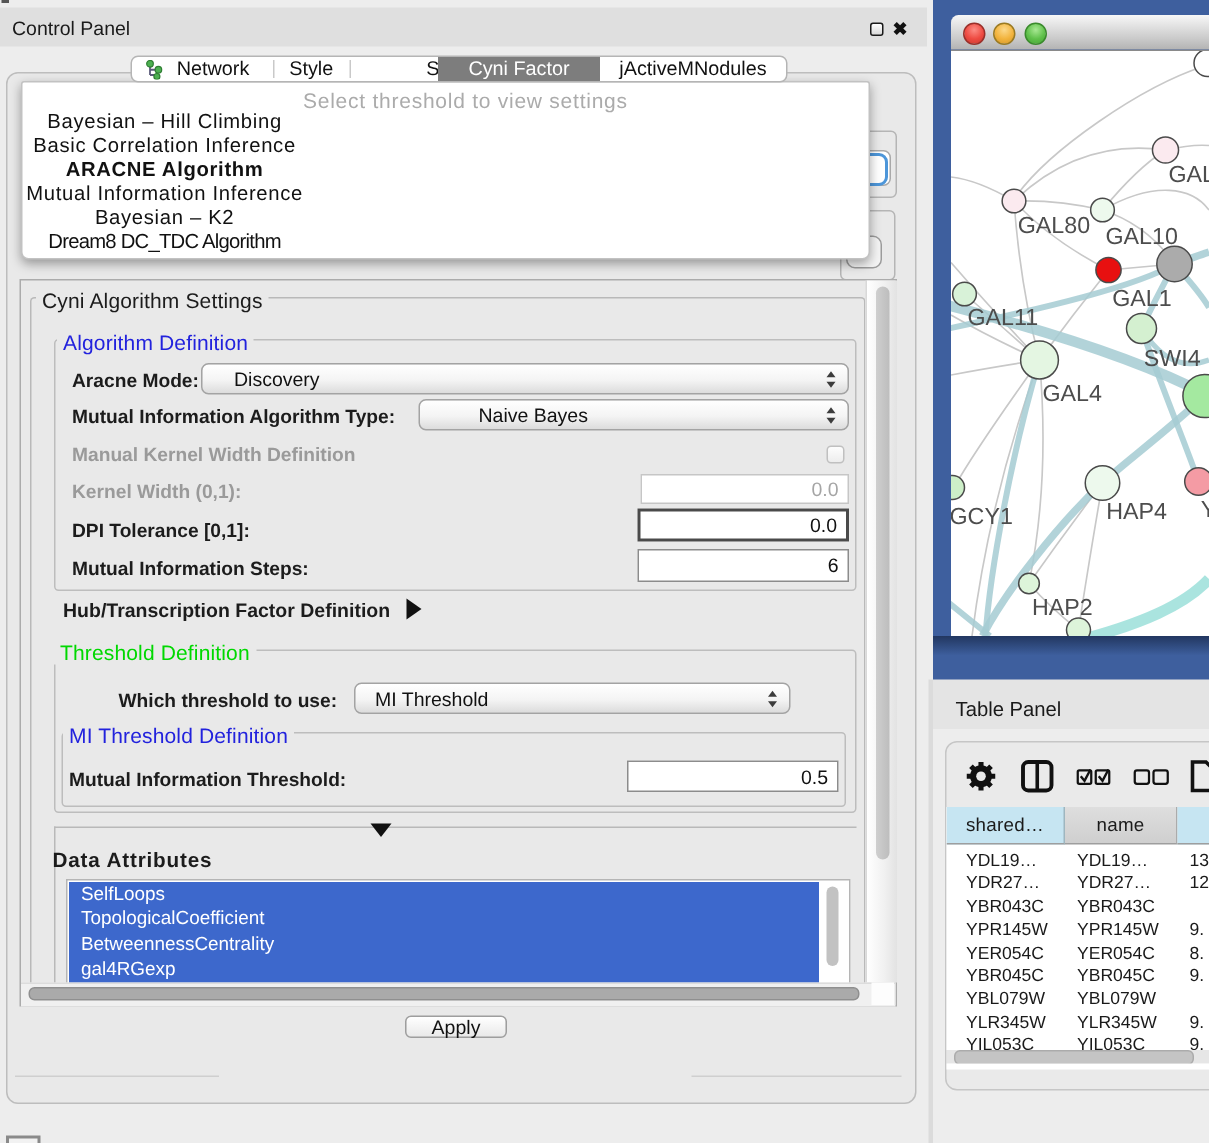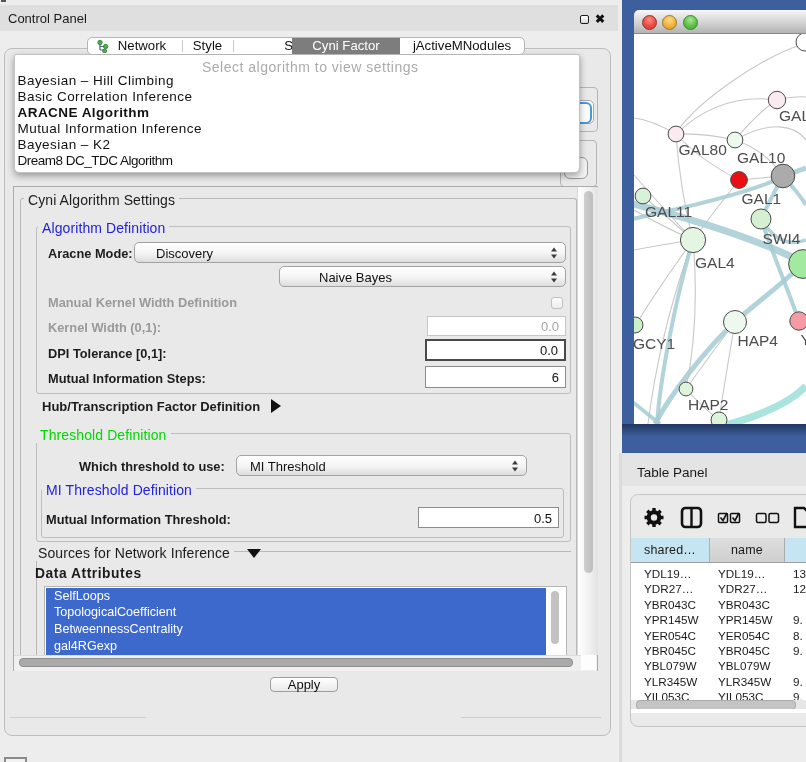--- a/index.html
+++ b/index.html
@@ -36,22 +36,22 @@
 
   <div class="abs" style="left:4px;top:48px;width:605px;height:686px;border:1px solid #bdbdbd;border-radius:8px;background:#E9E9E9;"></div>
 
   <div class="abs" style="left:560px;top:87px;width:36px;height:43px;border:1px solid #b5b5b5;border-radius:4px;background:#E9E9E9;"></div>
   <div class="abs" style="left:566px;top:100px;width:26px;height:22px;border:1px solid #a9a9a9;border-radius:5px;background:#fff;"></div>
   <div class="abs" style="left:568px;top:102px;width:20px;height:18px;border:2.5px solid #4d96d9;border-radius:6px;"></div>
   <div class="abs" style="left:560px;top:140px;width:35px;height:45px;border:1px solid #b5b5b5;border-radius:4px;background:#E9E9E9;"></div>
   <div class="abs" style="left:564px;top:157px;width:22px;height:20px;border:1.5px solid #9c9c9c;border-radius:6px;background:#f4f4f4;"></div>
 
   <div class="abs" id="popup" style="left:14px;top:54px;width:564px;height:117px;background:#fff;border:1px solid #c2c2c2;border-radius:2px 2px 5px 5px;box-shadow:0 3px 7px rgba(0,0,0,0.35);">
-    <div class="abs" style="left:187px;top:4px;font-size:14px;letter-spacing:0.5px;color:#ababab;">Select algorithm to view settings</div>
-    <div class="abs" style="left:2.5px;top:18px;font-size:13.5px;letter-spacing:0.45px;color:#111;line-height:16px;">
+    <div class="abs" style="left:187px;top:4px;font-size:14px;letter-spacing:0.5px;color:#ababab;">Select threshold to view settings</div>
+    <div class="abs" style="left:2.5px;top:18px;font-size:13.5px;letter-spacing:0.45px;color:#111;line-height:16px;text-align:center;">
       Bayesian – Hill Climbing<br>
       Basic Correlation Inference<br>
       <b>ARACNE Algorithm</b><br>
       Mutual Information Inference<br>
       Bayesian – K2<br>
       <span style="letter-spacing:-0.5px;">Dream8 DC_TDC Algorithm</span>
     </div>
   </div>
 
   <div class="abs" id="toptabs" style="left:87px;top:37px;width:436px;height:16px;border:1px solid #b5b5b5;border-radius:5px;background:#fff;font-size:13.2px;color:#111;">
@@ -79,20 +79,21 @@
 
   <div class="gbox" style="left:36px;top:226px;width:533px;height:166px;"></div>
   <div class="abs glab" style="left:38px;top:220px;color:#2222dd;">Algorithm Definition</div>
 
   <div class="abs blab" style="left:48px;top:246px;">Aracne Mode:</div>
   <div class="combo" style="left:134px;top:242px;width:430px;height:19px;">
       <span class="ct" style="left:21px;">Discovery</span>
       <span class="spin"></span>
     </div>
 
+  <div class="abs blab" style="left:48px;top:270px;">Mutual Information Algorithm Type:</div>
   <div class="combo" style="left:279px;top:266px;width:285px;height:19px;">
       <span class="ct" style="left:39px;">Naive Bayes</span>
       <span class="spin"></span>
     </div>
 
   <div class="abs blab gray" style="left:48px;top:295px;">Manual Kernel Width Definition</div>
   <div class="abs" style="left:551px;top:296.5px;width:10px;height:10px;border:1px solid #c0c0c0;border-radius:3px;background:linear-gradient(#fdfdfd,#ededed);"></div>
 
   <div class="abs blab gray" style="left:48px;top:320px;">Kernel Width (0,1):</div>
   <div class="tfield" style="left:427px;top:316px;width:137px;height:18px;border-color:#c6c6c6;">
@@ -122,21 +123,20 @@
     </div>
 
   <div class="gbox" style="left:41px;top:488px;width:521px;height:48px;"></div>
   <div class="abs blab" style="left:46px;top:512px;">Mutual Information Threshold:</div>
   <div class="abs glab" style="left:42px;top:482px;color:#2222dd;">MI Threshold Definition</div>
   <div class="tfield" style="left:418px;top:507px;width:139px;height:19px;border:1px solid #8c8c8c;">
       <span class="tv">0.5</span>
     </div>
 
   <div class="abs" style="left:36px;top:551px;width:534px;height:108px;border:1px solid #b9b9b9;border-bottom:none;border-right:none;"></div>
-  <div class="abs glab" style="left:34px;top:545px;">Sources for Network Inference</div>
   <div class="abs" style="left:247px;top:549px;width:0;height:0;border-left:7px solid transparent;border-right:7px solid transparent;border-top:9px solid #111;"></div>
   <div class="abs blab" style="left:35px;top:566px;font-size:13.8px;letter-spacing:0.55px;">Data Attributes</div>
 
   <div class="abs" style="left:44px;top:586px;width:521px;height:70px;border:1px solid #b5b5b5;background:#fff;">
     <div class="abs" style="left:1px;top:1px;width:500px;height:68px;background:#3D68CC;"></div>
     <div class="abs" style="left:9px;top:0.5px;font-size:12.6px;color:#fff;line-height:16.9px;">SelfLoops<br>TopologicalCoefficient<br>BetweennessCentrality<br>gal4RGexp</div>
     <div class="abs" style="left:506px;top:4px;width:8px;height:53px;border-radius:4px;background:#c2c2c2;"></div>
   </div>
 
   <div class="abs" style="left:577px;top:187px;width:20px;height:468px;background:linear-gradient(90deg,#ffffff,#f0f0f0 60%,#e2e2e2);border-left:1px solid #d9d9d9;"></div>

